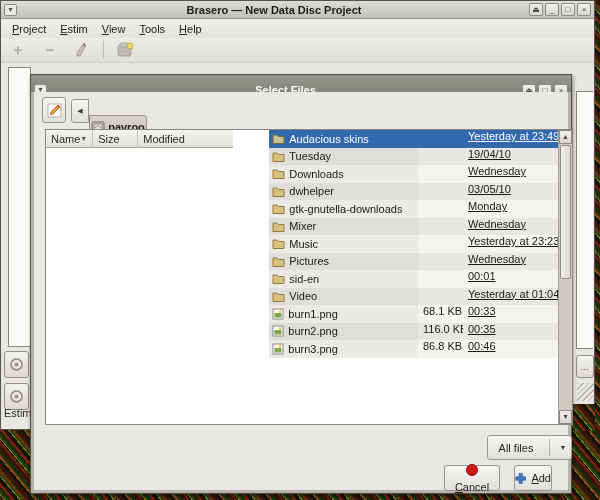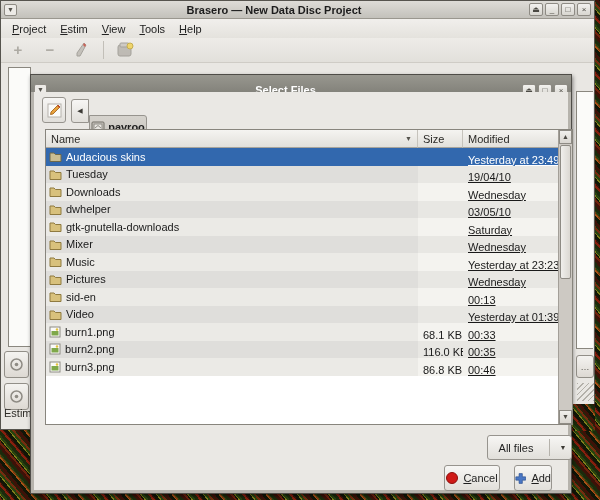--- a/index.html
+++ b/index.html
@@ -69,28 +69,28 @@
   .btn { background:linear-gradient(#f7f6f4,#e1dfda); border:1px solid #97948e; border-radius:3px;
     display:flex; align-items:center; justify-content:center; gap:5px; color:#1e1e1e; }
   .pencil-btn { position:absolute; left:8px; top:5px; width:24px; height:26px; }
   .back-btn { position:absolute; left:37px; top:7px; width:18px; height:24px;
     border-radius:3px 0 0 3px; color:#3c3a35; font-size:7px; }
   .loc-btn { position:absolute; left:55px; top:7px; width:58px; height:24px;
     background:linear-gradient(#d6d3cd,#c9c6c0); border-radius:0 3px 3px 0; font-weight:bold; gap:3px;margin-top:16px; }
 
   .list-frame { position:absolute; left:11px; top:37px; width:528px; height:296px;
     border:1px solid #88857d; background:#fff; display:flex; }
-  .list-main { flex:1; display:flex; flex-direction:column; overflow:hidden; }
+  .list-main { flex:1; display:flex; flex-direction:row; overflow:hidden;gap:36px; }
   .hdr-row { display:flex; height:18px; flex:0 0 auto; }
   .hdr-cell { background:linear-gradient(#f5f4f1,#e2e0db); border-right:1px solid #c6c3bc;
     border-bottom:1px solid #a7a49c; display:flex; align-items:center; padding:0 5px; color:#2b2a27; }
   .hdr-name { flex:1; } .hdr-size { width:45px; flex:0 0 auto; } .hdr-mod { flex:0 0 95px; border-right:none; }
   .sort-arrow { margin-left:auto; font-size:7px; color:#55534d; }
   .rows { flex:1; background:#fff; }
-  .row { display:flex; height:17.5px; align-items:flex-end; }
+  .row { display:flex; height:17.5px; align-items:flex-start; }
   .row:nth-child(even) { background:#e8e7e3; }
   .row:nth-child(odd) { background:#f4f3ef; }
   .cell { overflow:hidden; white-space:nowrap; }
   .cell-name { flex:1; display:flex; align-items:center; gap:4px; padding-left:3px;
     box-shadow:inset 0 0 0 99px rgba(0,0,0,.035); height:100%; }
   .cell-size { width:45px; flex:0 0 auto; padding-left:5px; }
   .cell-mod { flex:0 0 95px; padding-left:5px;text-decoration:underline; }
   .row.sel { background:#3268ae !important; color:#fff; }
   .row.sel .cell-name { box-shadow:none; }
   .ficon { flex:0 0 auto; display:block; }
@@ -102,21 +102,21 @@
   .sthumb { margin:1px; height:134px; background:linear-gradient(90deg,#f0efec,#dbd8d2);
     border:1px solid #8e8b84; border-radius:2px; flex:0 0 auto; }
   .sspace { flex:1; }
 
   .filter-combo { position:absolute; left:453px; top:343px; width:85px; height:25px; padding:0; }
   .combo-label { flex:1; text-align:center; }
   .combo-sep { width:1px; height:17px; background:#b5b2ab; }
   .combo-arrow { width:16px; text-align:center; font-size:7px; color:#3c3a35; }
 
   .action-btn { position:absolute; top:373px; height:26px; }
-  .cancel-btn { left:410px; width:56px; }
+  .cancel-btn { left:410px; width:56px;flex-direction:column; }
   .add-btn { left:480px; width:38px; }
   .action-label { display:inline-block; }
   .action-label::first-letter { text-decoration:underline; }
   .cancel-dot { width:12px; height:12px; border-radius:50%; background:#cf1a17;
     border:1px solid #8c0f0d; flex:0 0 auto; }
 </style>
 </head>
 <body>
 
 <div id="screen">
@@ -263,21 +263,21 @@
               <span class="cell cell-mod">03/05/10</span>
             </div>
             <div class="row">
               <span class="cell cell-name">
                   <svg class="ficon" width="13" height="11" viewBox="0 0 13 11">
                     <path d="M1 2 h4 l1.5 1.5 H12 v7 H1 z" fill="#d8c17c" stroke="#8f7a3f"></path>
                   </svg>
                   <span>gtk-gnutella-downloads</span>
                 </span>
               <span class="cell cell-size"></span>
-              <span class="cell cell-mod">Saturday</span>
+              <span class="cell cell-mod">Monday</span>
             </div>
             <div class="row">
               <span class="cell cell-name">
                   <svg class="ficon" width="13" height="11" viewBox="0 0 13 11">
                     <path d="M1 2 h4 l1.5 1.5 H12 v7 H1 z" fill="#d8c17c" stroke="#8f7a3f"></path>
                   </svg>
                   <span>Mixer</span>
                 </span>
               <span class="cell cell-size"></span>
               <span class="cell cell-mod">Wednesday</span>
@@ -303,31 +303,31 @@
               <span class="cell cell-mod">Wednesday</span>
             </div>
             <div class="row">
               <span class="cell cell-name">
                   <svg class="ficon" width="13" height="11" viewBox="0 0 13 11">
                     <path d="M1 2 h4 l1.5 1.5 H12 v7 H1 z" fill="#d8c17c" stroke="#8f7a3f"></path>
                   </svg>
                   <span>sid-en</span>
                 </span>
               <span class="cell cell-size"></span>
-              <span class="cell cell-mod">00:13</span>
+              <span class="cell cell-mod">00:01</span>
             </div>
             <div class="row">
               <span class="cell cell-name">
                   <svg class="ficon" width="13" height="11" viewBox="0 0 13 11">
                     <path d="M1 2 h4 l1.5 1.5 H12 v7 H1 z" fill="#d8c17c" stroke="#8f7a3f"></path>
                   </svg>
                   <span>Video</span>
                 </span>
               <span class="cell cell-size"></span>
-              <span class="cell cell-mod">Yesterday at 01:39</span>
+              <span class="cell cell-mod">Yesterday at 01:04</span>
             </div>
             <div class="row">
               <span class="cell cell-name">
                   <svg class="ficon" width="12" height="12" viewBox="0 0 12 12">
                     <rect x="1" y="1" width="10" height="10" fill="#fbfbf9" stroke="#8e8b84"></rect>
                     <rect x="2.5" y="5" width="7" height="4.5" fill="#7fa84a"></rect>
                     <circle cx="8" cy="3.5" r="1.2" fill="#e3c23c"></circle>
                   </svg>
                   <span>burn1.png</span>
                 </span>

